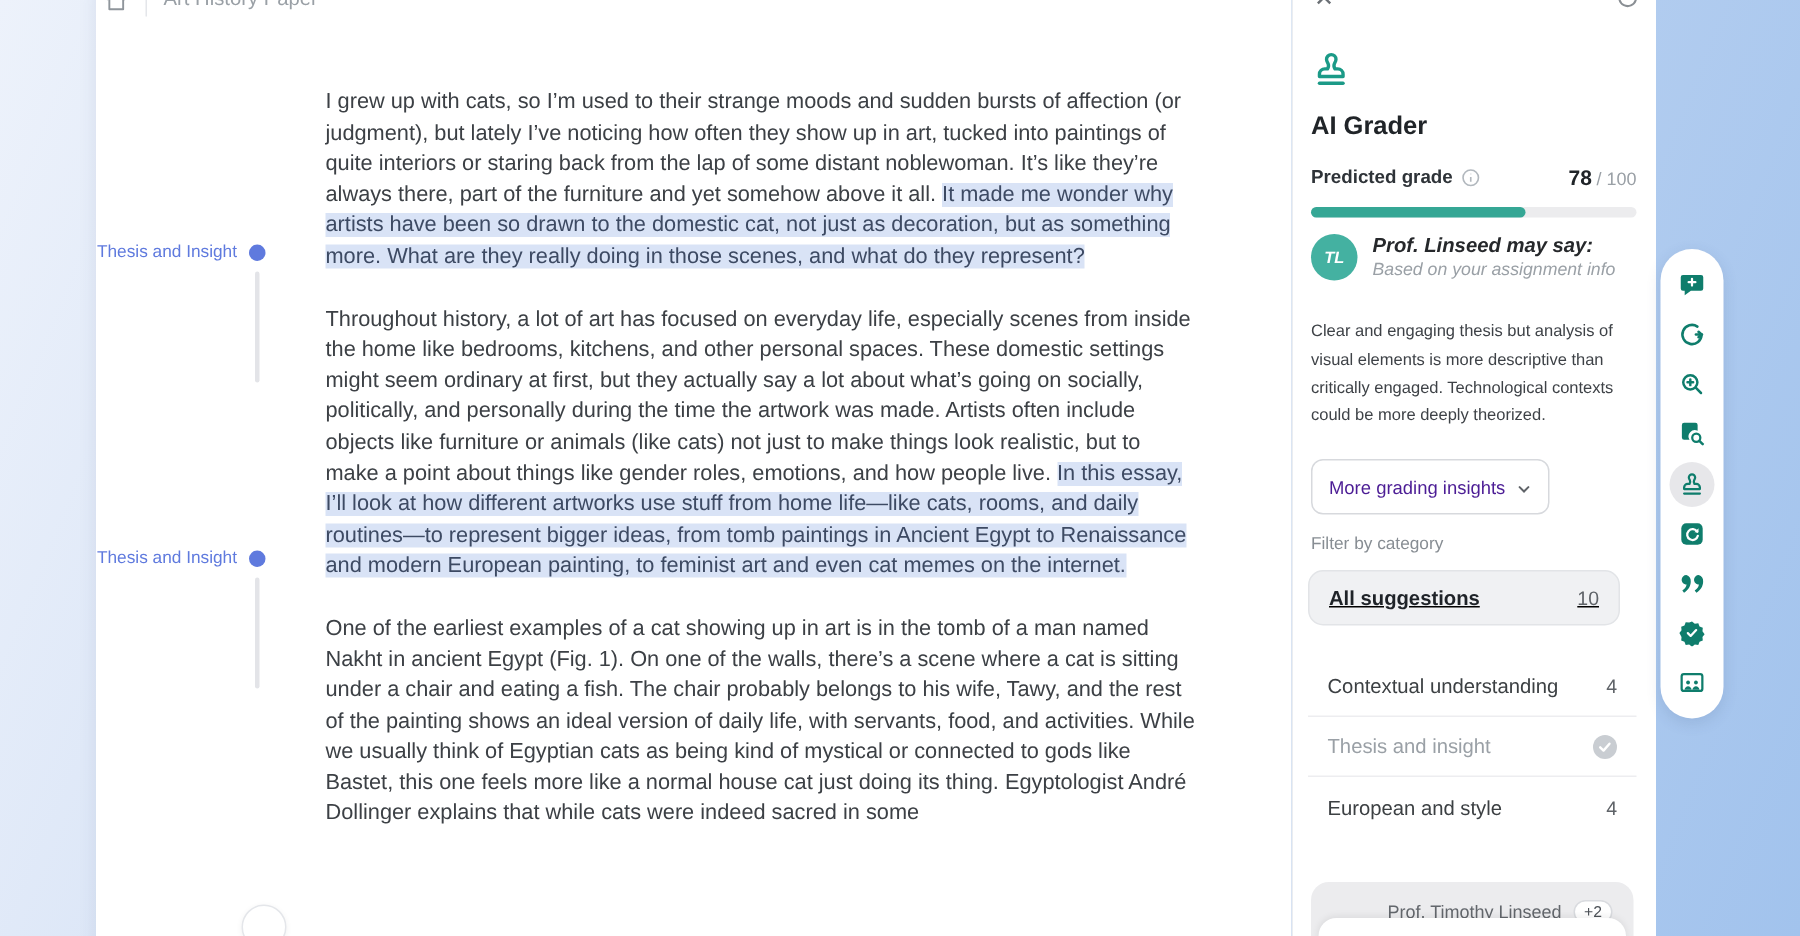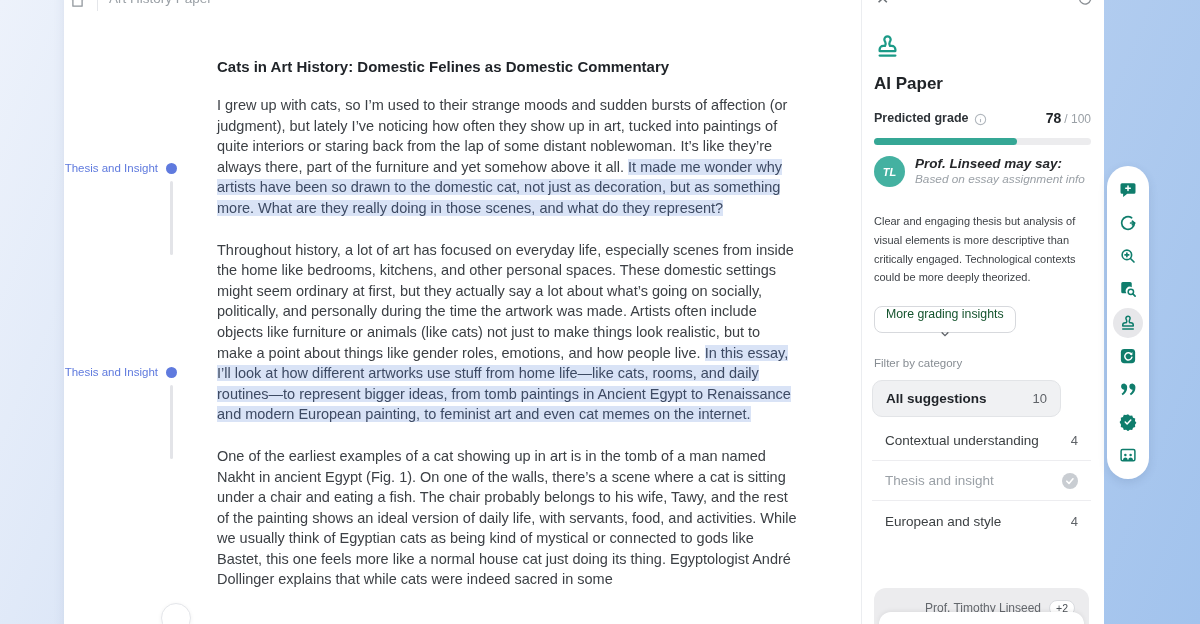--- a/index.html
+++ b/index.html
@@ -44,31 +44,31 @@
   .grade-max { font-size:12px; color:#9aa0a6; font-weight:normal; margin-left:3px; }
   .progress-track { position:absolute; left:874px; top:138px; width:217px; height:7px; border-radius:4px; background:#ececee; }
   .progress-fill { height:7px; border-radius:4px; background:#35a795; }
 
   .prof-header { position:absolute; left:874px; top:156px; display:flex; gap:10px; align-items:flex-start;font-style:italic; }
   .avatar { width:31px; height:31px; border-radius:50%; background:#44b1a1; color:#fff;
             font-size:11px; font-weight:bold; display:flex; align-items:center; justify-content:center; }
   .prof-heading { font-size:13.5px; font-weight:bold; color:#26282b; line-height:16px; }
   .prof-subheading { font-size:11.8px; color:#9aa0a6; line-height:15px; }
   .prof-body { position:absolute; left:874px; top:212px; width:220px; font-size:11px; line-height:18.8px; color:#3e4247; }
-  .more-btn { position:absolute; left:874px; top:306px; height:27px; padding:0 11px; display:inline-flex;
+  .more-btn { position:absolute; left:874px; top:306px; height:37px; padding:0 11px; display:inline-flex;
               align-items:center; gap:7px; background:#fff; border:1px solid #d7d9dd; border-radius:8px;
-              font-size:12.3px; color:#14532d; font-family:inherit;flex-direction:column; }
+              font-size:12.3px; color:#4c1d95; font-family:inherit; }
   .chevron { width:10px; height:10px; color:#5f6368; }
 
   .filter-label { position:absolute; left:874px; top:357px; font-size:11.5px; color:#878d93; }
-  .cat-selected { position:absolute; left:872px; top:380px; width:189px; height:37px; border-radius:10px;
-                  background:#f0f1f3; border:1px solid #e2e4e7; display:flex; align-items:center; padding:0 13px; }
+  .cat-selected { position:absolute; left:872px; top:380px; width:208px; height:37px; border-radius:10px;
+                  background:#f0f1f3; border:1px solid #e2e4e7; display:flex; align-items:center; padding:0 13px;text-decoration:underline; }
   .cat-selected .lbl { font-size:13.5px; font-weight:bold; color:#1f2328; }
   .cat-count { margin-left:auto; font-size:13px; color:#5f6368; }
-  .cat-list { position:absolute; left:872px; top:421px; width:219px;text-align:center; }
+  .cat-list { position:absolute; left:872px; top:438px; width:219px;text-align:center; }
   .cat-row { height:40px; display:flex; align-items:center; padding:0 13px; border-bottom:1px solid #ededf0; }
   .cat-row:last-child { border-bottom:none; }
   .cat-row .lbl { font-size:13.5px; color:#3c4043; }
   .cat-row.muted .lbl { color:#9aa0a6; }
   .check-icon { margin-left:auto; width:16px; height:16px; }
 
   .footer-gray { position:absolute; left:874px; top:588px; width:215px; height:40px; border-radius:12px 12px 0 0;
                  background:#ececee; display:flex; align-items:center; justify-content:center; gap:8px; }
   .footer-name { font-size:12px; color:#63676c;margin-left:37px; }
   .footer-badge { font-size:10.5px; color:#4c5157; background:#fff; border:1px solid #d9dbdf;
@@ -96,21 +96,20 @@
     <svg viewBox="0 0 24 24" fill="none" stroke="currentColor" stroke-width="1.8" stroke-linejoin="round">
       <path d="M3.5 11 12 4l8.5 7"></path>
         <path d="M5.5 9.5V20h13V9.5"></path>
     </svg>
   </span>
   <span class="doc-header-divider"></span>
   <span class="breadcrumb">Art History Paper</span>
   <span class="ellipsis">⋯</span>
 
   <div class="doc-body">
-    <h1>Cats in Art History: Domestic Felines as Domestic Commentary</h1>
     <p><span>I grew up with cats, so I’m used to their strange moods and sudden bursts of affection (or judgment), but lately I’ve noticing how often they show up in art, tucked into paintings of quite interiors or staring back from the lap of some distant noblewoman. It’s like they’re always there, part of the furniture and yet somehow above it all. </span><span class="hl">It made me wonder why artists have been so drawn to the domestic cat, not just as decoration, but as something more. What are they really doing in those scenes, and what do they represent?</span></p>
     <p><span>Throughout history, a lot of art has focused on everyday life, especially scenes from inside the home like bedrooms, kitchens, and other personal spaces. These domestic settings might seem ordinary at first, but they actually say a lot about what’s going on socially, politically, and personally during the time the artwork was made. Artists often include objects like furniture or animals (like cats) not just to make things look realistic, but to make a point about things like gender roles, emotions, and how people live. </span><span class="hl">In this essay, I’ll look at how different artworks use stuff from home life—like cats, rooms, and daily routines—to represent bigger ideas, from tomb paintings in Ancient Egypt to Renaissance and modern European painting, to feminist art and even cat memes on the internet.</span></p>
     <p><span>One of the earliest examples of a cat showing up in art is in the tomb of a man named Nakht in ancient Egypt (Fig. 1). On one of the walls, there’s a scene where a cat is sitting under a chair and eating a fish. The chair probably belongs to his wife, Tawy, and the rest of the painting shows an ideal version of daily life, with servants, food, and activities. While we usually think of Egyptian cats as being kind of mystical or connected to gods like Bastet, this one feels more like a normal house cat just doing its thing. Egyptologist André Dollinger explains that while cats were indeed sacred in some</span></p>
   </div>
 
   <div class="annotation-label" style="top:160px">Thesis and Insight</div>
   <div class="annotation-dot" style="top:163px"></div>
   <div class="annotation-line" style="top:181px; height:74px"></div>
 
   <div class="annotation-label" style="top:364px">Thesis and Insight</div>
@@ -128,42 +127,42 @@
         <path d="M19.8 3.2v4h-4"></path>
     </svg>
   </span>
 
   <span class="stamp-lg">
     <svg viewBox="0 0 24 24" fill="none" stroke="currentColor" stroke-width="2" stroke-linecap="round" stroke-linejoin="round">
       <path d="M12 3a2.8 2.8 0 0 0-2.8 2.8c0 1 .5 1.7.9 2.5.5 1 .4 2-.3 3.2H8.2A3.2 3.2 0 0 0 5 14.7V16h14v-1.3a3.2 3.2 0 0 0-3.2-3.2h-1.6c-.7-1.2-.8-2.2-.3-3.2.4-.8.9-1.5.9-2.5A2.8 2.8 0 0 0 12 3z"></path>
       <path d="M5 20h14"></path>
     </svg>
   </span>
-  <h2 class="panel-title">AI Paper</h2>
+  <h2 class="panel-title">AI Grader</h2>
 
   <div class="grade-row">
     <span class="grade-label">Predicted grade</span>
     <span class="info-icon">
       <svg viewBox="0 0 24 24" fill="none" stroke="currentColor" stroke-width="2">
         <circle cx="12" cy="12" r="9.5"></circle>
           <path d="M12 11v6"></path>
           <path d="M12 7.2v.4"></path>
       </svg>
     </span>
     <span class="grade-val"><span>78</span><span class="grade-max">/ 100</span></span>
   </div>
   <div class="progress-track">
     <div class="progress-fill" style="width:66%"></div>
   </div>
 
   <div class="prof-header">
     <span class="avatar">TL</span>
     <span>
       <div class="prof-heading">Prof. Linseed may say:</div>
-      <div class="prof-subheading">Based on essay assignment info</div>
+      <div class="prof-subheading">Based on your assignment info</div>
     </span>
   </div>
   <p class="prof-body">Clear and engaging thesis but analysis of visual elements is more descriptive than critically engaged. Technological contexts could be more deeply theorized.</p>
 
   <button class="more-btn">
     <span>More grading insights</span>
     <span class="chevron">
       <svg viewBox="0 0 12 12" fill="none" stroke="currentColor" stroke-width="1.6" stroke-linecap="round">
           <path d="M2.5 4.5 6 8l3.5-3.5"></path>
         </svg>

